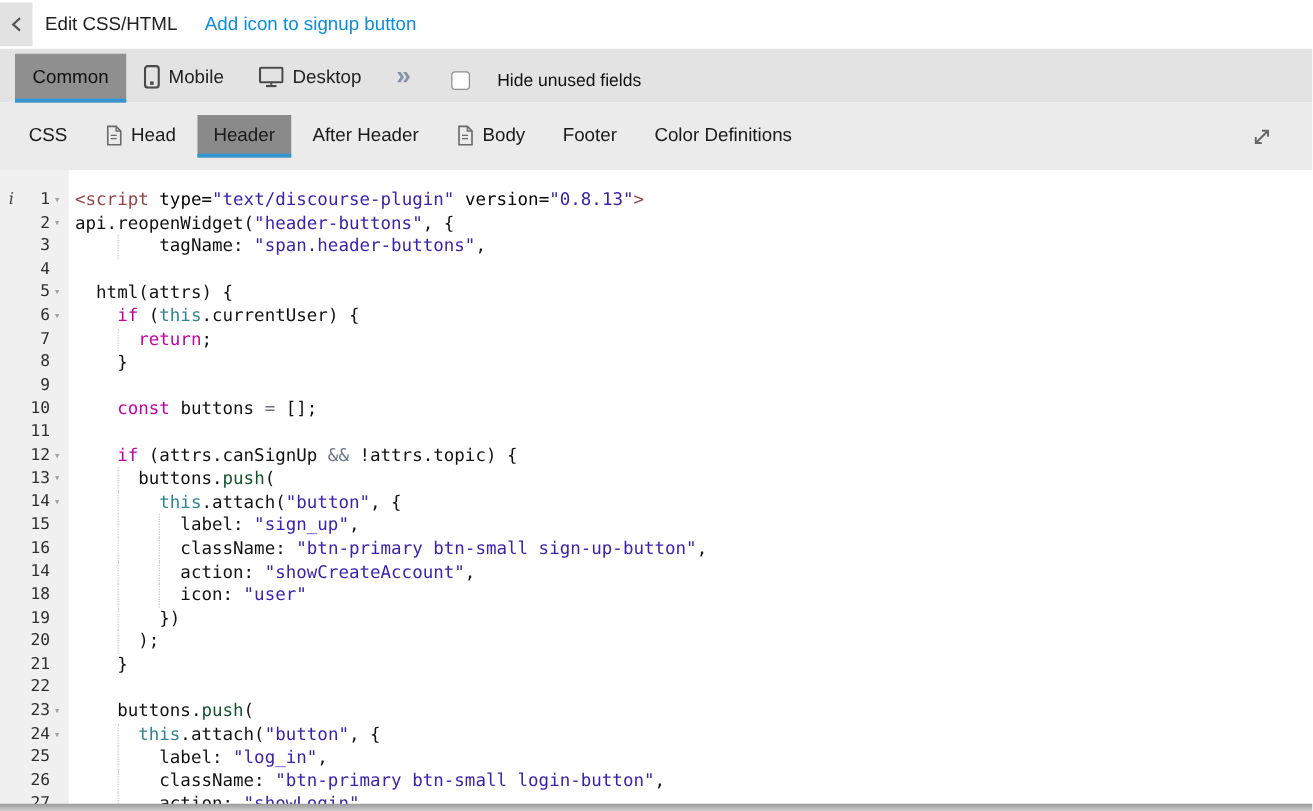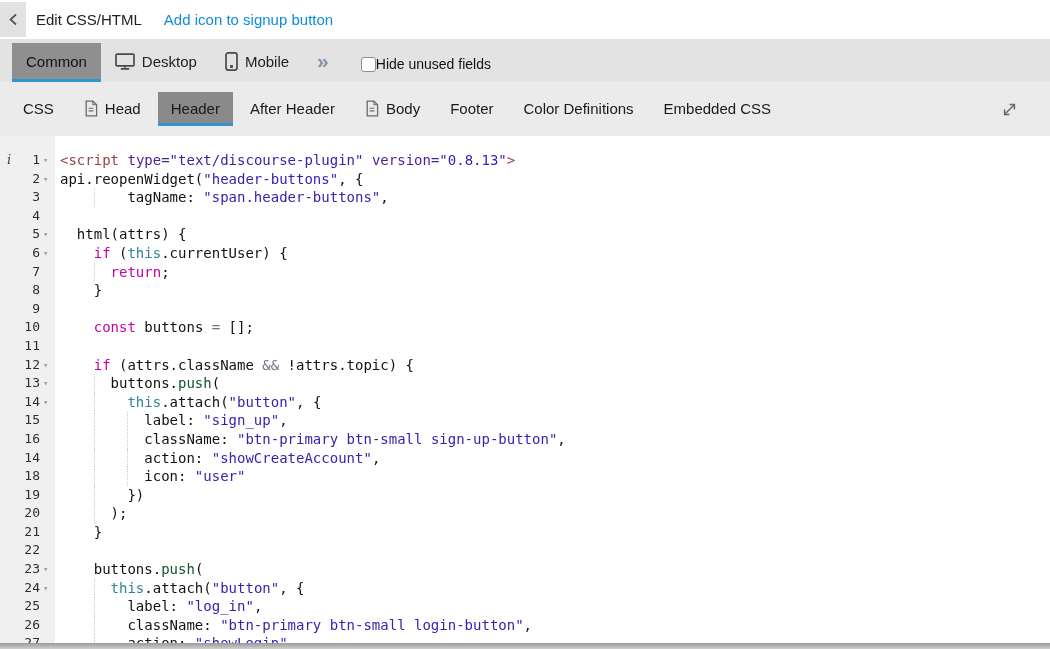--- a/index.html
+++ b/index.html
@@ -16,21 +16,21 @@
   .page-title{margin-left:10px;font-size:15px;color:#222;white-space:nowrap}
   .theme-link{margin-left:22px;font-size:15px;color:#0d8ddb;text-decoration:none;white-space:nowrap;cursor:pointer}
 
   
   .target-row{height:43px;background:#e3e3e3;display:flex;align-items:flex-end}
   .t-tab{display:flex;align-items:center;gap:7px;font-size:15px;color:#222;
     padding:0 14px;height:39px;border-bottom:3px solid transparent;box-sizing:border-box;cursor:pointer;white-space:nowrap}
   .t-tab.active{background:#8f8f8f;border-bottom-color:#2f96d3;color:#111}
   .t-tab:first-child{margin-left:12px}
   .overflow-glyph{color:#8494a4;font-size:21px;line-height:36px;margin:0 0 3px 14px;cursor:pointer;font-weight:bold}
-  .hide-unused{display:flex;align-items:center;margin:0 0 10px 32px;gap:0}
+  .hide-unused{display:flex;align-items:center;margin:0 0 10px 32px;gap:22px}
   .checkbox{width:13px;height:13px;border:1px solid #8f8f8f;border-radius:3px;background:#fff;flex:none;cursor:pointer}
   .hide-unused-label{font-size:14px;color:#111;white-space:nowrap}
 
   
   .section-row{height:54px;background:#ebebeb;display:flex;align-items:center;gap:20px}
   .s-tab{display:flex;align-items:center;gap:7px;font-size:15px;color:#1a1a1a;
     padding:8px 13px 6px 13px;border-bottom:3px solid transparent;cursor:pointer;white-space:nowrap}
   .s-tab:first-child{margin-left:10px}
   .s-tab.active{background:#8a8a8a;border-bottom-color:#2f96d3}
   .expand-btn{margin-left:auto;margin-right:28px;background:none;border:none;padding:4px;cursor:pointer;display:flex}
@@ -43,21 +43,21 @@
   .line{display:flex;height:18.6px;line-height:18.6px}
   .gut{width:55px;flex:none;position:relative;font-size:13px;color:#2e2e2e}
   .num{position:absolute;right:15px;top:0}
   .fold-caret{position:absolute;left:43px;top:0;color:#a2a2a2;font-size:9px;cursor:pointer}
   .ann{position:absolute;left:7px;top:0;font-family:"DejaVu Serif",serif;font-style:italic;color:#444;font-size:13px}
   .code{flex:1;margin-left:5px;position:relative;white-space:pre;color:#111}
   .guide{position:absolute;top:0;bottom:0;width:0;border-left:1px dotted #c9c9c9}
 
   .tok-pln{color:#111}
   .tok-tag{color:#964448}
-  .tok-attr{color:#4c1d95}
+  .tok-attr{color:#000000}
   .tok-str{color:#3b22ad}
   .tok-kw{color:#c400a4}
   .tok-ths{color:#318495}
   .tok-fn{color:#14532d}
   .tok-op{color:#687687}
 
   .bottom-bar{position:absolute;left:0;right:0;bottom:0;height:6px;
     background:linear-gradient(#9a9a9a,#cfcfcf);z-index:5}
 </style>
 </head>
@@ -75,35 +75,35 @@
   <a class="theme-link">Add icon to signup button</a>
 </div>
 
 <div class="target-row">
   <div id="target-tabs" style="display:flex;align-items:flex-end;height:100%">
       <div class="t-tab active">
         <span>Common</span>
       </div>
       <div class="t-tab">
         <span style="display: flex;">
+          <svg width="13" height="19" viewBox="0 0 13 19">
+            <rect x="1" y="0.9" width="11" height="17.2" rx="2.3" fill="none" stroke="#4a4a4a" stroke-width="1.7"></rect>
+            <rect x="5.1" y="13.1" width="2.8" height="2.8" fill="#4a4a4a"></rect>
+          </svg>
+        </span>
+        <span>Mobile</span>
+      </div>
+      <div class="t-tab">
+        <span style="display: flex;">
           <svg width="20" height="17" viewBox="0 0 20 17">
             <rect x="1" y="1.2" width="18" height="11.6" rx="1" fill="none" stroke="#4a4a4a" stroke-width="1.7"></rect>
             <path d="M10 12.8 v1.9 M5.8 15.9 h8.4" fill="none" stroke="#4a4a4a" stroke-width="1.7"></path>
           </svg>
         </span>
         <span>Desktop</span>
-      </div>
-      <div class="t-tab">
-        <span style="display: flex;">
-          <svg width="13" height="19" viewBox="0 0 13 19">
-            <rect x="1" y="0.9" width="11" height="17.2" rx="2.3" fill="none" stroke="#4a4a4a" stroke-width="1.7"></rect>
-            <rect x="5.1" y="13.1" width="2.8" height="2.8" fill="#4a4a4a"></rect>
-          </svg>
-        </span>
-        <span>Mobile</span>
       </div>
     </div>
   <span class="overflow-glyph">»</span>
   <div class="hide-unused">
     <span class="checkbox"></span>
     <span class="hide-unused-label">Hide unused fields</span>
   </div>
 </div>
 
 <div class="section-row">
@@ -135,23 +135,20 @@
             <path d="M4.6 8.3 h4.8 M4.6 10.9 h4.8" stroke="#6a6a6a" stroke-width="1.1"></path>
           </svg>
         </span>
         <span>Body</span>
       </div>
       <div class="s-tab">
         <span>Footer</span>
       </div>
       <div class="s-tab">
         <span>Color Definitions</span>
-      </div>
-      <div class="s-tab">
-        <span>Embedded CSS</span>
       </div>
     </div>
   <button class="expand-btn">
     <span style="display:flex">
       <svg width="17" height="17" viewBox="0 0 17 17">
         <path d="M4 13 L13 4" stroke="#666" stroke-width="1.5" fill="none"></path>
         <path d="M8.6 3.6 h4.8 v4.8" stroke="#666" stroke-width="1.5" fill="none"></path>
         <path d="M8.4 13.4 h-4.8 v-4.8" stroke="#666" stroke-width="1.5" fill="none"></path>
       </svg>
     </span>
@@ -230,21 +227,21 @@
         <div class="gut">
           <span class="num">11</span>
         </div>
         <div class="code"></div>
       </div>
       <div class="line">
         <div class="gut">
           <span class="num">12</span>
           <span class="fold-caret">▾</span>
         </div>
-        <div class="code"><span class="tok-pln">    </span><span class="tok-kw">if</span><span class="tok-pln"> (attrs.className </span><span class="tok-op">&amp;&amp;</span><span class="tok-pln"> !attrs.topic) {</span></div>
+        <div class="code"><span class="tok-pln">    </span><span class="tok-kw">if</span><span class="tok-pln"> (attrs.canSignUp </span><span class="tok-op">&amp;&amp;</span><span class="tok-pln"> !attrs.topic) {</span></div>
       </div>
       <div class="line">
         <div class="gut">
           <span class="num">13</span>
           <span class="fold-caret">▾</span>
         </div>
         <div class="code"><span class="guide" style="left: 4ch;"></span><span class="tok-pln">      buttons.</span><span class="tok-fn">push</span><span class="tok-pln">(</span></div>
       </div>
       <div class="line">
         <div class="gut">

